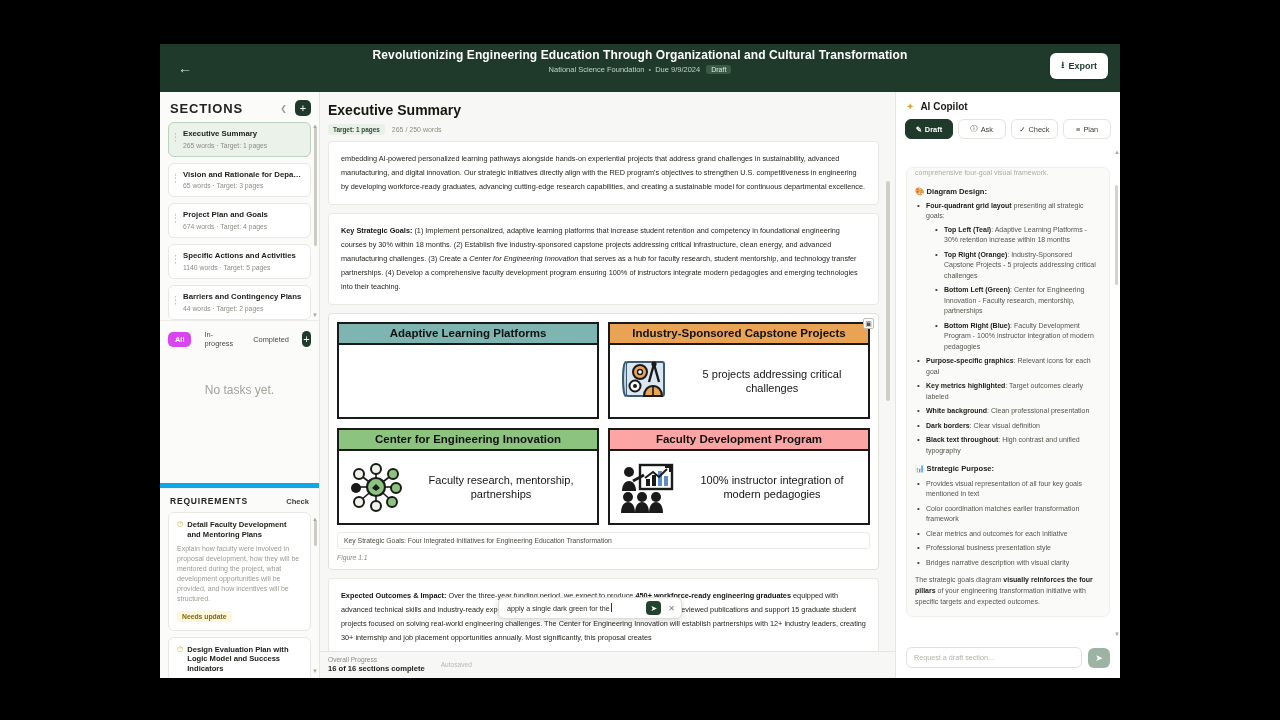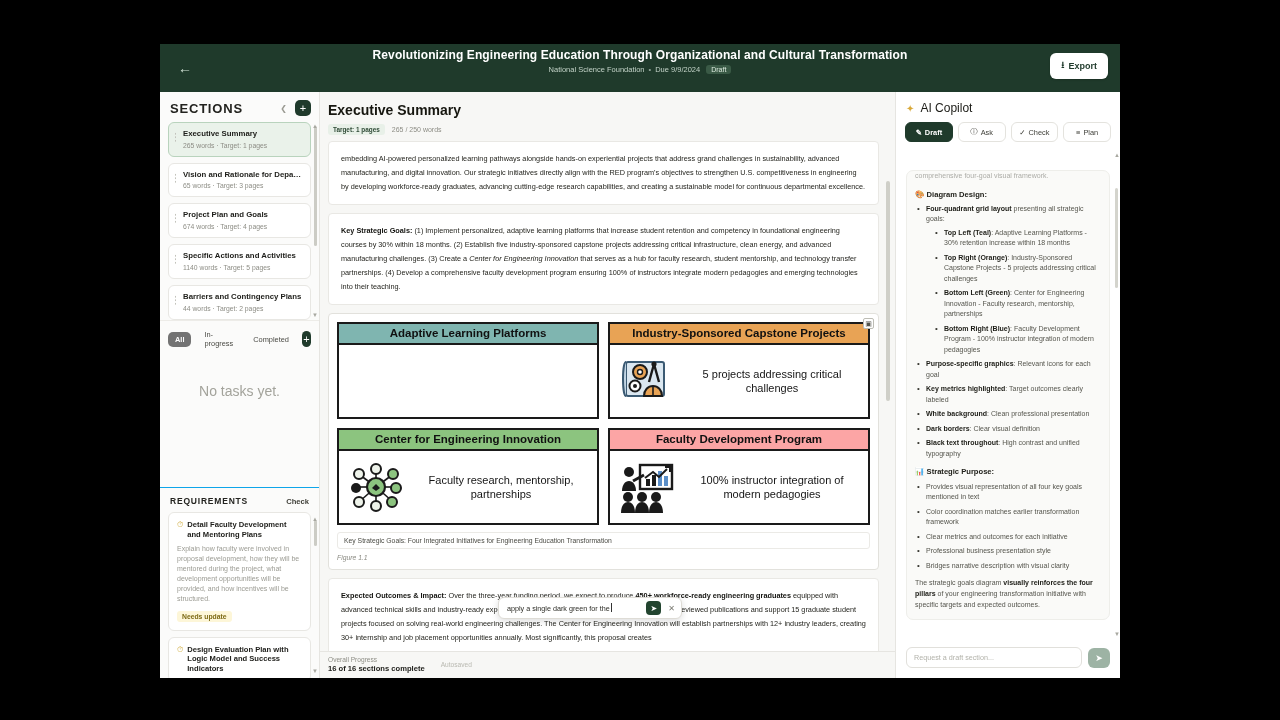--- a/index.html
+++ b/index.html
@@ -96,26 +96,26 @@
   }
   .scroll-arrow { position:absolute; right:1px; font-size:6px; color:#a8a8a0; }
 
   .filters {
     display: flex; align-items: center; gap: 6px; padding: 6px 8px;
     border-top: 1px solid #edece8;
   }
   .chip {
     font-size: 7.4px; padding: 3px 7px; border-radius: 5px; color: #4a4a44; cursor: pointer;
   }
-  .chip.on { background: #737373; color: #fff; font-weight: 600; }
+  .chip.on { background: #d946ef; color: #fff; font-weight: 600; }
   .filters .plus-btn { margin-left: auto; }
   .tasks-empty {
     flex: 1; display: flex; align-items: flex-start; justify-content: center;
-    padding-top: 26px; font-size: 14px; color: #a3a39b;
-    border-bottom: 1px solid #0ea5e9;
+    padding-top: 26px; font-size: 12px; color: #a3a39b;
+    border-bottom: 5px solid #0ea5e9;
   }
 
   .req-head {
     display: flex; align-items: center; padding: 8px 10px 6px;
   }
   .req-head h2 { font-size: 8.5px; font-weight: bold; letter-spacing: .8px; flex: 1; color:#23231f;}
   .req-check { font-size: 7.6px; font-weight: 600; color: #3f3f38; cursor: pointer; }
   .req-scroll { flex: 0 0 auto; height: 166px; overflow: hidden; padding: 0 8px; position: relative; }
   .req-card {
     background: #fff; border: 1px solid #e8e7e3; border-radius: 6px;
@@ -211,21 +211,21 @@
   .prog-val { font-size: 7.6px; font-weight: bold; color: #1d1d19; margin-top: 1px; }
   .autosaved { font-size: 6.6px; color: #b9b9b1; }
 
   
   .copilot {
     width: 225px; background: #fff; border-left: 1px solid #e6e5e1;
     display: flex; flex-direction: column; min-height: 0;
   }
   .cop-head { display: flex; align-items: center; gap: 6px; padding: 9px 10px 7px; }
   .spark { font-size: 10px; color: #d9a93a; }
-  .cop-head h2 { font-size: 12px; font-weight: normal; color: #1b1b16; }
+  .cop-head h2 { font-size: 10px; font-weight: bold; color: #1b1b16; }
   .cop-tabs { display: flex; gap: 5px; padding: 0 9px 8px; }
   .cop-tab {
     flex: 1; border: 1px solid #e4e3de; border-radius: 6px; background: #fff;
     font-size: 7.4px; color: #40403a; padding: 4px 2px; text-align: center;
     display: flex; align-items: center; justify-content: center; gap: 3px; cursor: pointer;
   }
   .cop-tab.on { background: #1f3a2b; color: #fff; border-color: #1f3a2b; font-weight: 600; }
   .cop-scroll {
     flex: 1; overflow: hidden; padding: 0 10px; position: relative; min-height: 0;
   }

